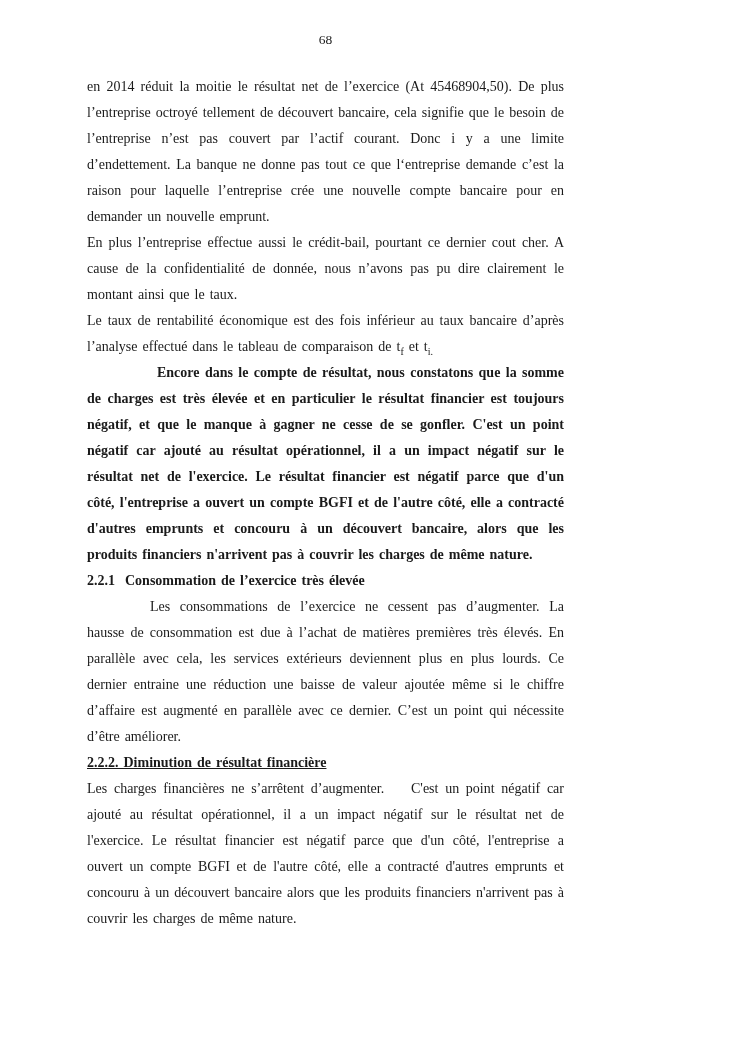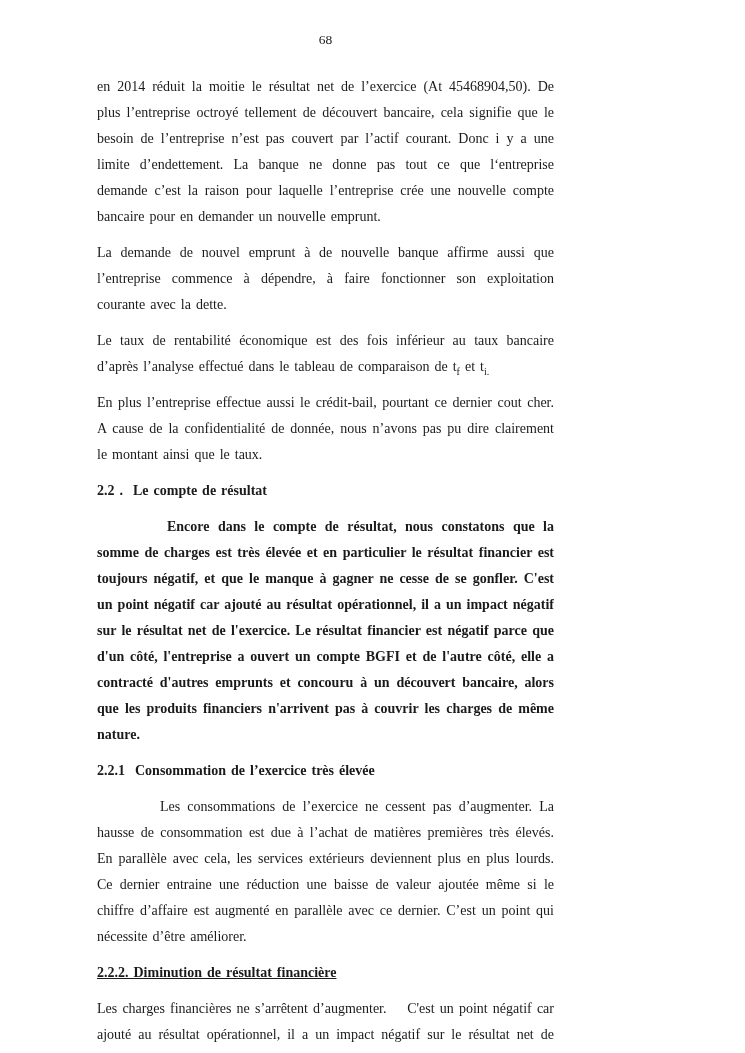--- a/index.html
+++ b/index.html
@@ -18,21 +18,21 @@
     color: #1a1a1a;
     overflow: hidden;
   }
   .page-number {
     text-align: center;
     font-size: 13.5px;
     line-height: 20px;
     margin-bottom: 24px;
   }
   .body-text p {
-    margin: 10px;
+    margin: 0;
     font-size: 14px;
     line-height: 26px;
     text-align: justify;
     word-spacing: 1.5px;
   }
   p.indent-70 { text-indent: 70px; font-weight: bold; }
   p.indent-63 { text-indent: 63px; }
   .heading {
     margin: 0;
     font-size: 14px;
@@ -53,27 +53,25 @@
 <body>
 
 <div class="page">
 
   <div class="page-number">68</div>
 
   <div class="body-text">
 
     <p>en 2014 réduit la moitie le résultat net de l’exercice (At 45468904,50). De plus l’entreprise octroyé tellement de découvert bancaire, cela signifie que le besoin de l’entreprise n’est pas couvert par l’actif courant. Donc i y a une limite d’endettement. La banque ne donne pas tout ce que l‘entreprise demande c’est la raison pour laquelle l’entreprise crée une nouvelle compte bancaire pour en demander un nouvelle emprunt.</p>
 
-    <p>La demande de nouvel emprunt à de nouvelle banque affirme aussi que l’entreprise commence à dépendre, à faire fonctionner son exploitation courante avec la dette.</p>
+
+    <p>En plus l’entreprise effectue aussi le crédit-bail, pourtant ce dernier cout cher. A cause de la confidentialité de donnée, nous n’avons pas pu dire clairement le montant ainsi que le taux.</p>
 
     <p><span>Le taux de rentabilité économique est des fois inférieur au taux bancaire d’après l’analyse effectué dans le tableau de comparaison de t</span><span class="sub">f</span><span> et t</span><span class="sub">i.</span></p>
 
-    <p>En plus l’entreprise effectue aussi le crédit-bail, pourtant ce dernier cout cher. A cause de la confidentialité de donnée, nous n’avons pas pu dire clairement le montant ainsi que le taux.</p>
-
-    <p class="heading h-2-2">2.2 .&nbsp; Le compte de résultat</p>
 
     <p class="indent-70">Encore dans le compte de résultat, nous constatons que la somme de charges est très élevée et en particulier le résultat financier est toujours négatif, et que le manque à gagner ne cesse de se gonfler. C'est un point négatif car ajouté au résultat opérationnel, il a un impact négatif sur le résultat net de l'exercice. Le résultat financier est négatif parce que d'un côté, l'entreprise a ouvert un compte BGFI et de l'autre côté, elle a contracté d'autres emprunts et concouru à un découvert bancaire, alors que les produits financiers n'arrivent pas à couvrir les charges de même nature.</p>
 
     <p class="heading h-2-2-1">2.2.1&nbsp; Consommation de l’exercice très élevée</p>
 
     <p class="indent-63">Les consommations de l’exercice ne cessent pas d’augmenter. La hausse de consommation est due à l’achat de matières premières très élevés. En parallèle avec cela, les services extérieurs deviennent plus en plus lourds. Ce dernier entraine une réduction une baisse de valeur ajoutée même si le chiffre d’affaire est augmenté en parallèle avec ce dernier. C’est un point qui nécessite d’être améliorer.</p>
 
     <p class="heading h-2-2-2">2.2.2. Diminution de résultat financière</p>
 
     <p>Les charges financières ne s’arrêtent d’augmenter.&nbsp; &nbsp; C'est un point négatif car ajouté au résultat opérationnel, il a un impact négatif sur le résultat net de l'exercice. Le résultat financier est négatif parce que d'un côté, l'entreprise a ouvert un compte BGFI et de l'autre côté, elle a contracté d'autres emprunts et concouru à un découvert bancaire alors que les produits financiers n'arrivent pas à couvrir les charges de même nature.</p>

